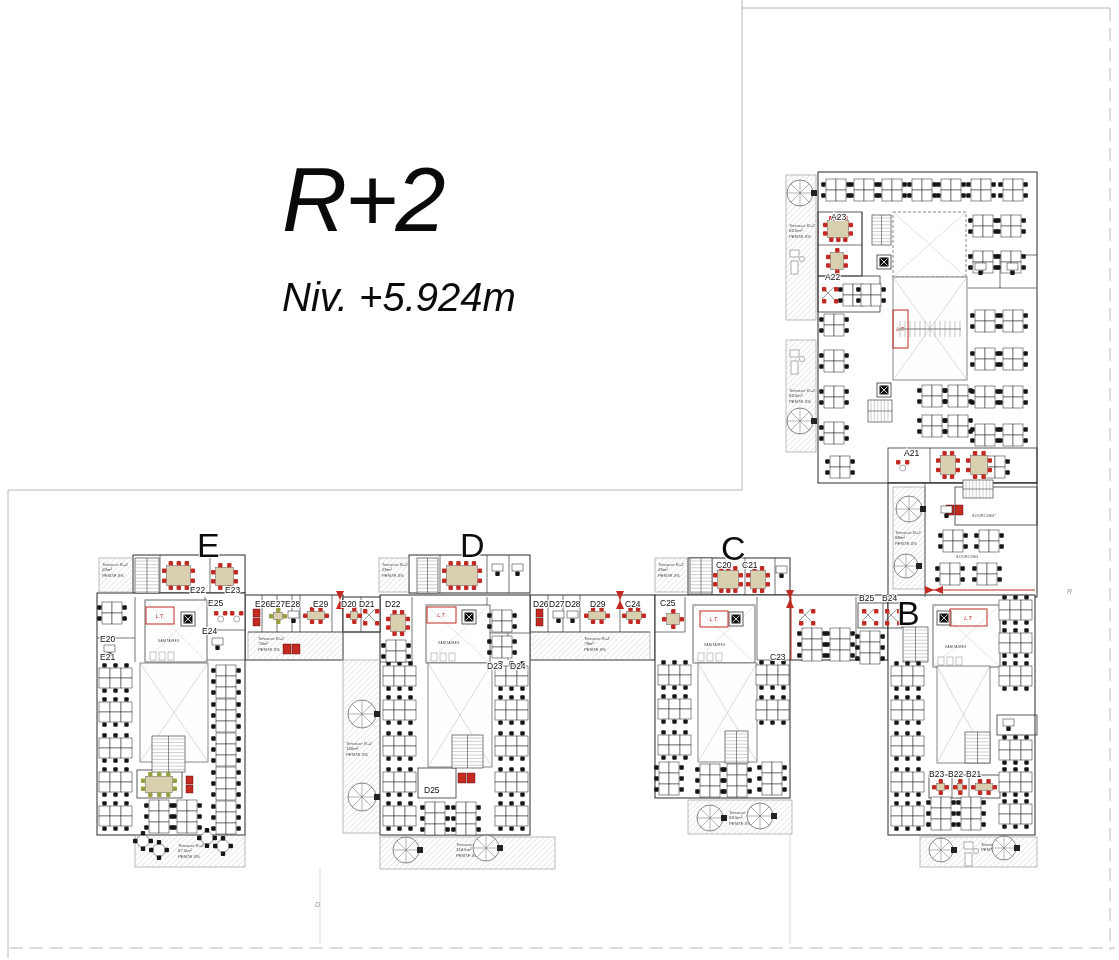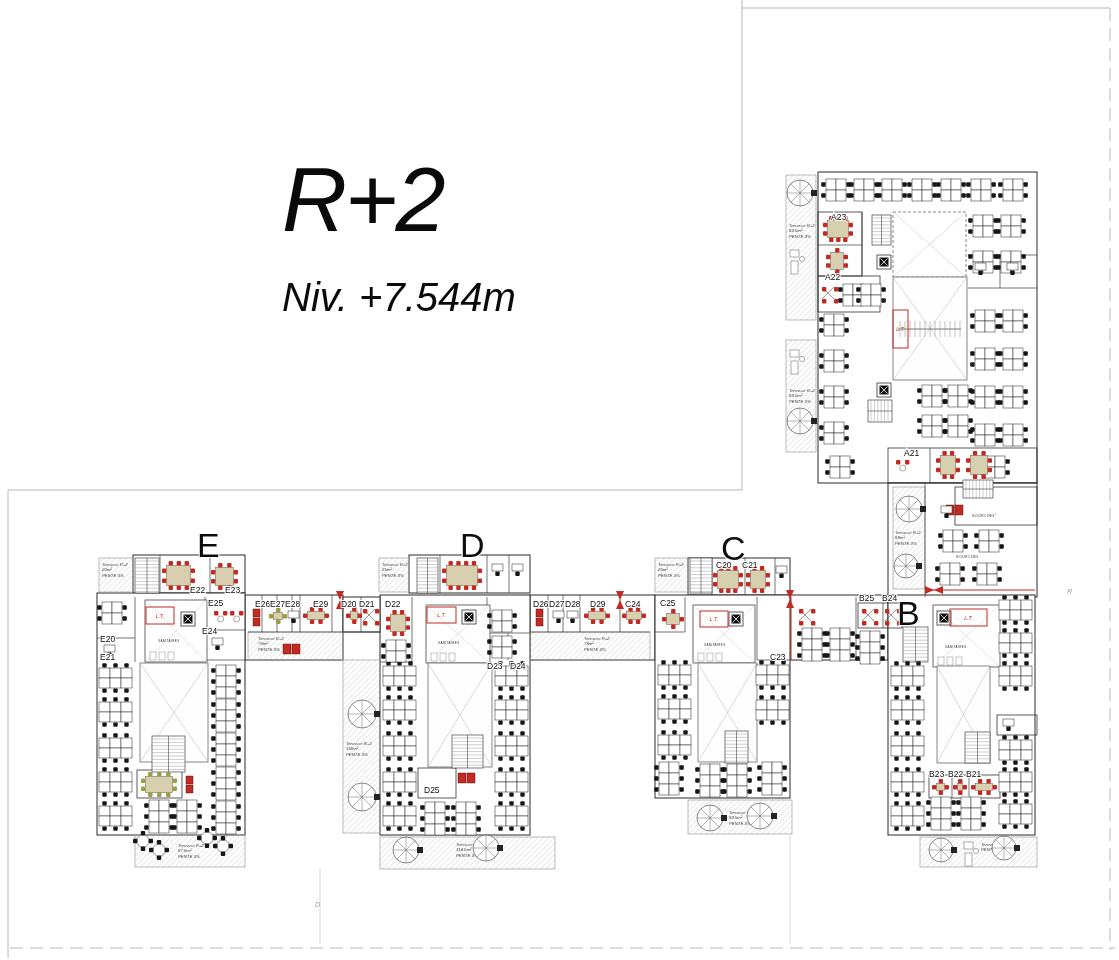--- a/index.html
+++ b/index.html
@@ -2102,15 +2102,15 @@
         <text x="972" y="517" font-size="3.6" fill="#333" letter-spacing="0.4">SOURCING*</text>
         <text x="956" y="558" font-size="3.6" fill="#333" letter-spacing="0.4">SOURCING</text>
         <text x="158" y="642" font-size="3" fill="#333" letter-spacing="0.4">SANITAIRES</text>
         <text x="438" y="644" font-size="3" fill="#333" letter-spacing="0.4">SANITAIRES</text>
         <text x="704" y="646" font-size="3" fill="#333" letter-spacing="0.4">SANITAIRES</text>
         <text x="945" y="648" font-size="3" fill="#333" letter-spacing="0.4">SANITAIRES</text>
       </g>
     </svg>
   <div class="plan-title">
     <div class="t1">R+2</div>
-    <div class="t2">Niv. +7.544m</div>
+    <div class="t2">Niv. +5.924m</div>
   </div>
 </div>
 
 </body></html>

